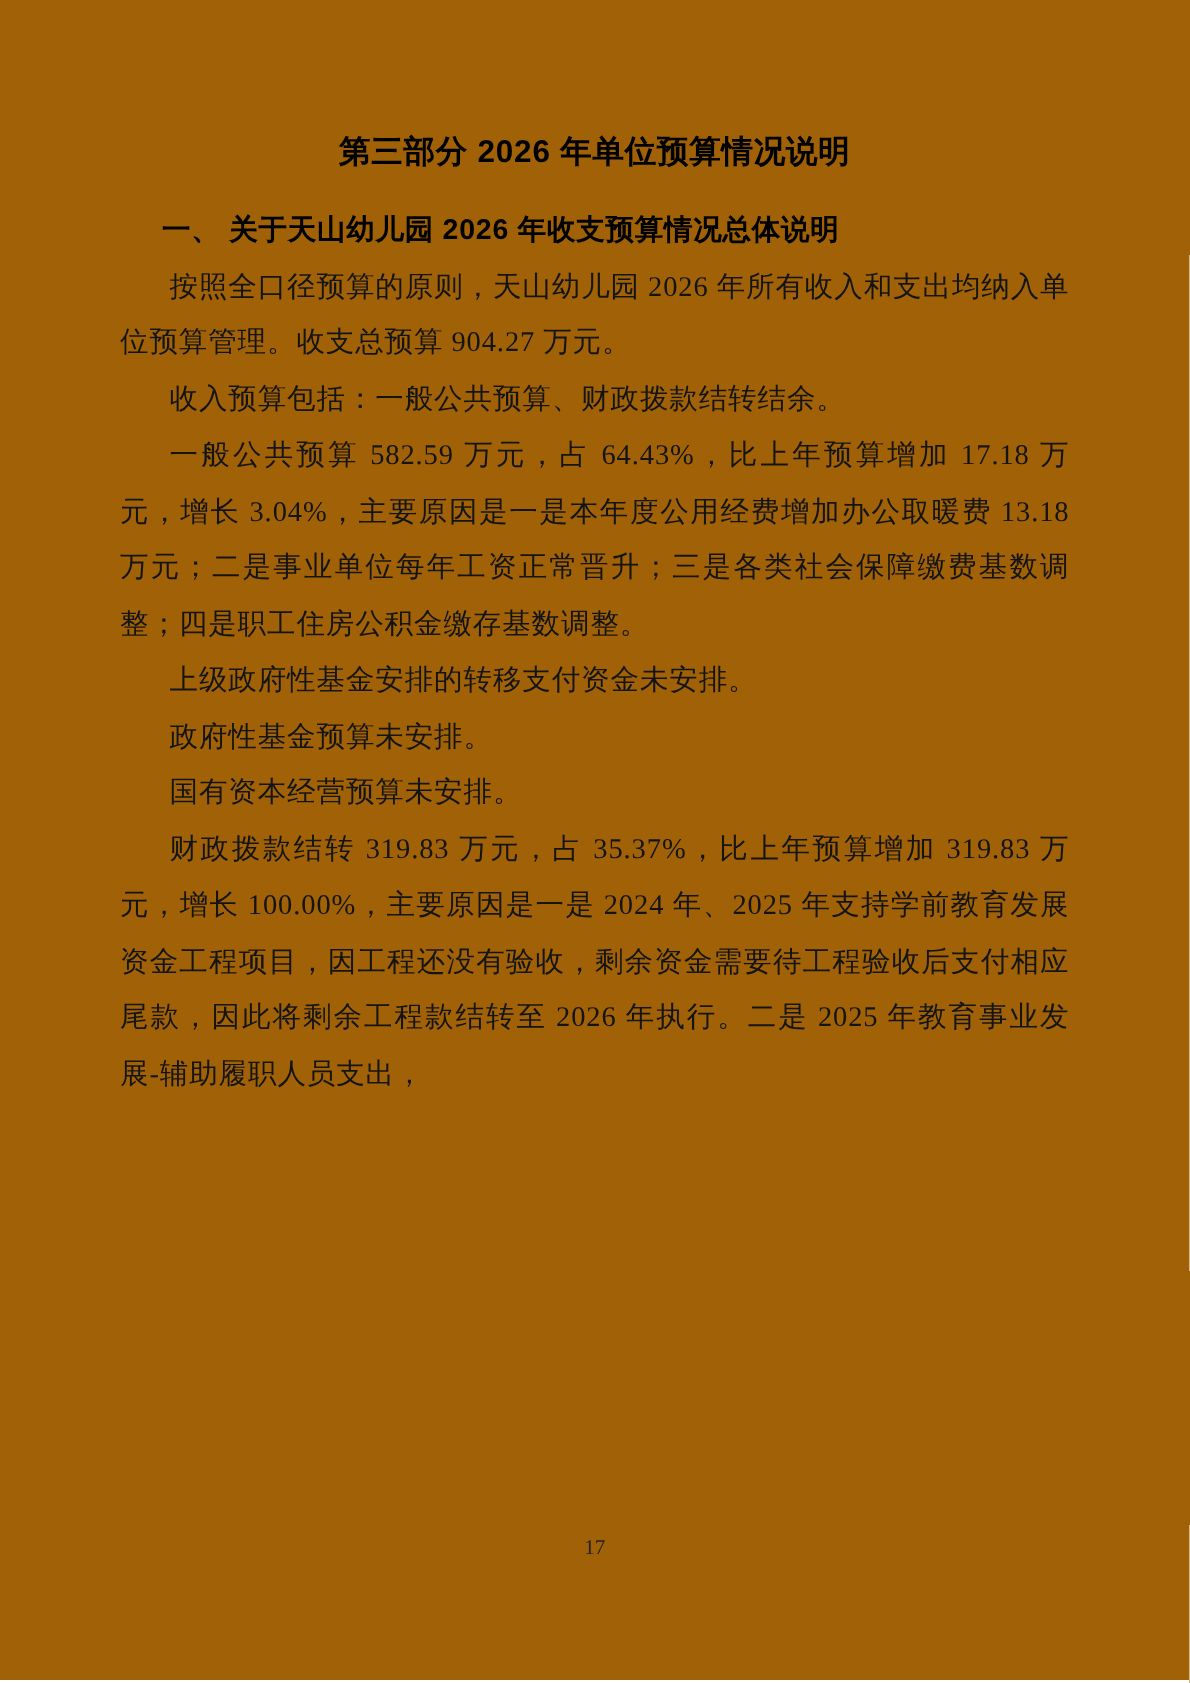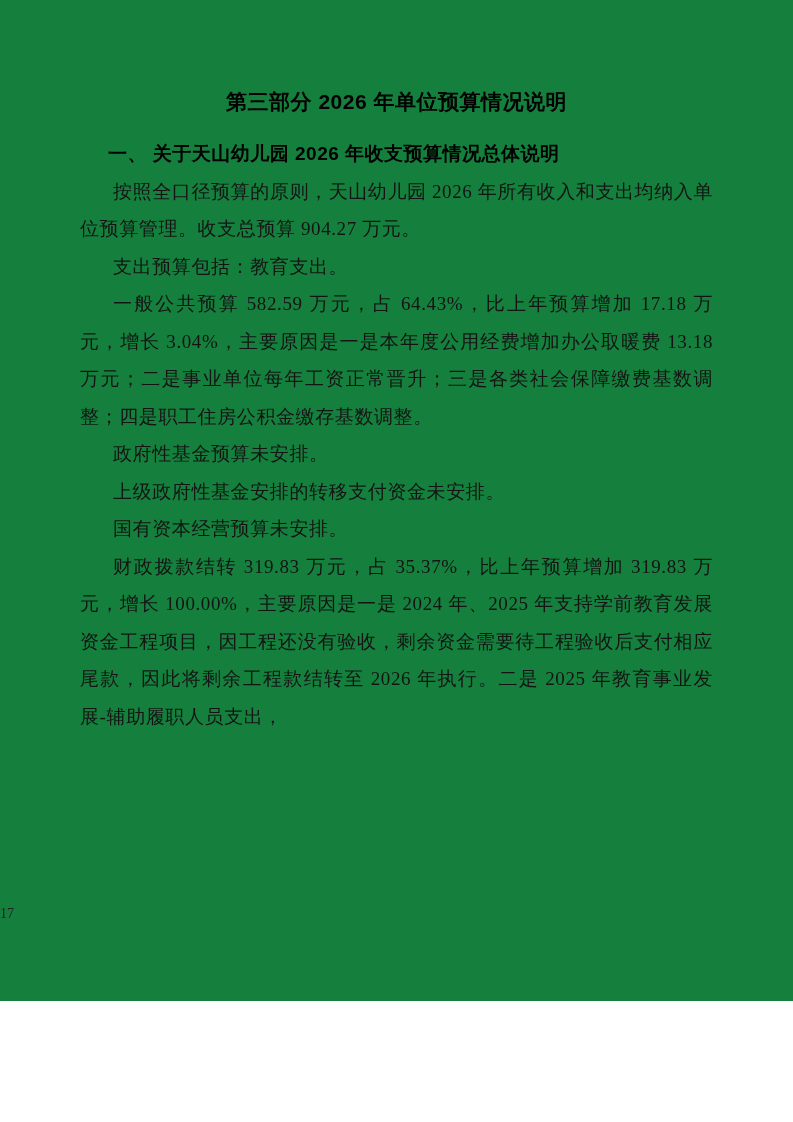--- a/index.html
+++ b/index.html
@@ -3,23 +3,23 @@
 <meta charset="utf-8">
 <style>
   html, body {
     margin: 0;
     padding: 0;
     background: #ffffff;
   }
   .page {
     position: relative;
     width: 793px;
-    height: 1001px;
+    height: 1120px;
     margin: 0 auto;
-    background: #15803d;
+    background: #a16207;
     overflow: hidden;
     font-family: "Liberation Serif", "DejaVu Serif", serif;
     color: #141414;
     text-decoration: underline;
   }
   .content {
     position: absolute;
     top: 0;
     left: 80px;
     width: 633px;
@@ -55,43 +55,44 @@
     letter-spacing: 0.6px;
     text-align: justify;
     text-indent: 33px;
     color: #141414;
   }
   .page-number {
     position: absolute;
     left: 0;
     right: 0;
     bottom: 80px;
+    text-align: center;
     font-size: 14px;
     line-height: 14px;
     color: #222222;
   }
 </style>
 </head>
 <body>
 
 <div class="page">
   <div class="content">
 
     <h1 class="doc-title">第三部分 2026 年单位预算情况说明</h1>
 
     <section>
       <h2 class="sec-heading first">一、 关于天山幼儿园 2026 年收支预算情况总体说明</h2>
       <p class="body-par">按照全口径预算的原则，天山幼儿园 2026 年所有收入和支出均纳入单位预算管理。收支总预算 904.27 万元。</p>
-      <p class="body-par">支出预算包括：教育支出。</p>
+      <p class="body-par">收入预算包括：一般公共预算、财政拨款结转结余。</p>
     </section>
 
     <section>
       <p class="body-par">一般公共预算 582.59 万元，占 64.43%，比上年预算增加 17.18 万元，增长 3.04%，主要原因是一是本年度公用经费增加办公取暖费 13.18 万元；二是事业单位每年工资正常晋升；三是各类社会保障缴费基数调整；四是职工住房公积金缴存基数调整。</p>
+      <p class="body-par">上级政府性基金安排的转移支付资金未安排。</p>
       <p class="body-par">政府性基金预算未安排。</p>
-      <p class="body-par">上级政府性基金安排的转移支付资金未安排。</p>
       <p class="body-par">国有资本经营预算未安排。</p>
       <p class="body-par">财政拨款结转 319.83 万元，占 35.37%，比上年预算增加 319.83 万元，增长 100.00%，主要原因是一是 2024 年、2025 年支持学前教育发展资金工程项目，因工程还没有验收，剩余资金需要待工程验收后支付相应尾款，因此将剩余工程款结转至 2026 年执行。二是 2025 年教育事业发展-辅助履职人员支出，</p>
     </section>
 
   </div>
 
   <div class="page-number">17</div>
 </div>
 
 </body></html>

